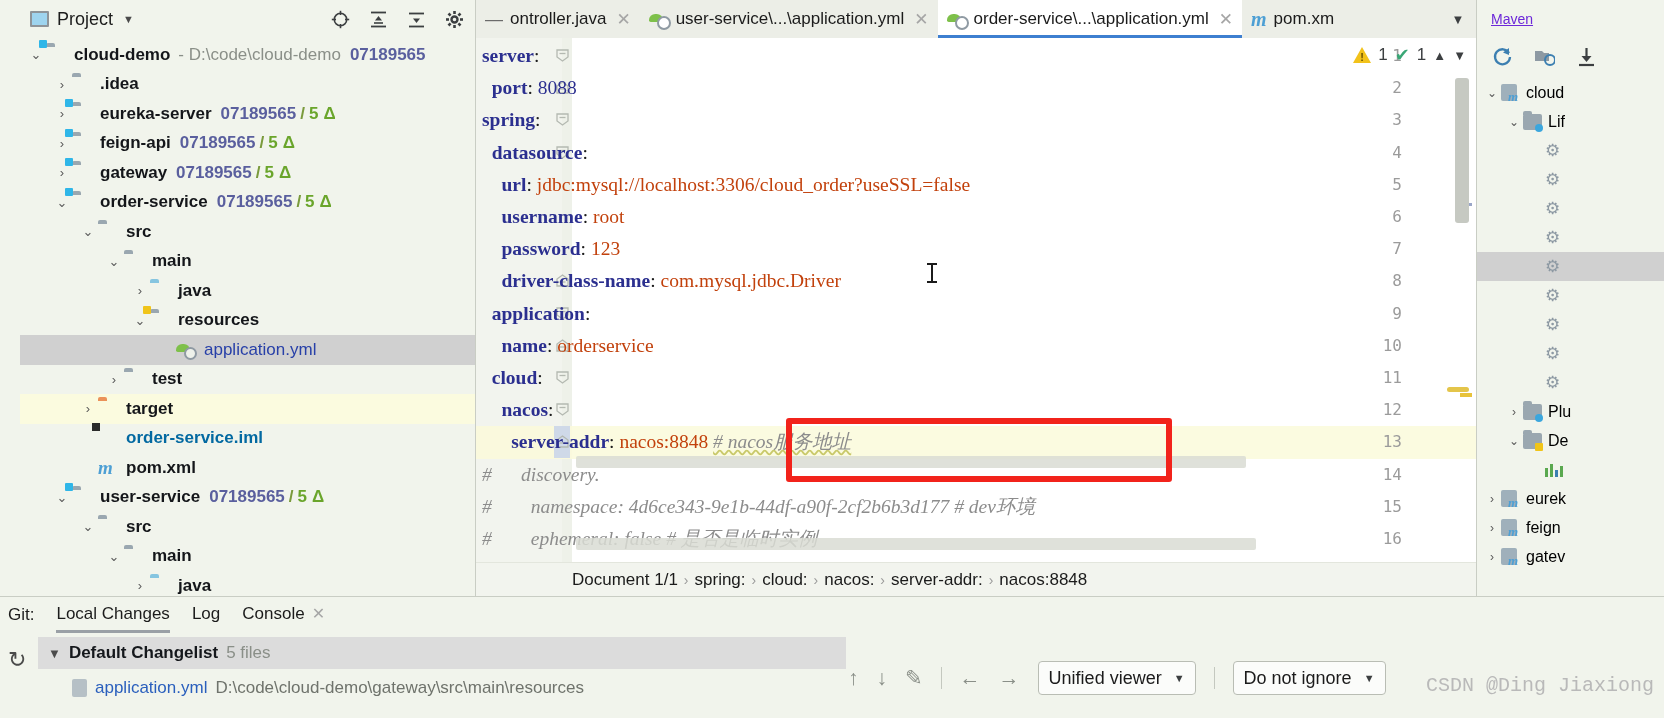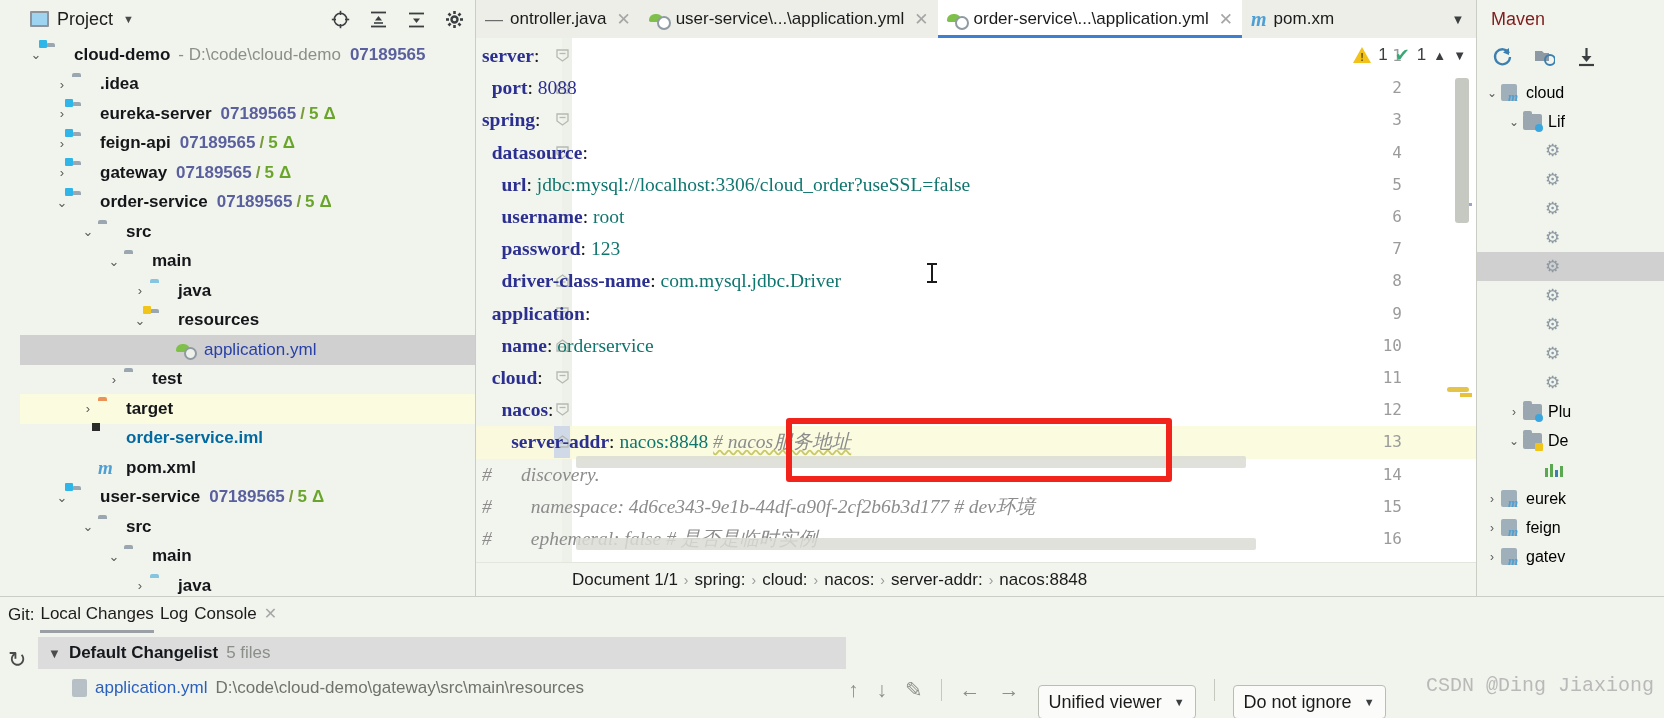--- a/index.html
+++ b/index.html
@@ -140,21 +140,21 @@
     position:absolute; left:80px; width:13px; height:13px; color:#b4b9b1; font-size:11px;
     display:flex; align-items:center; justify-content:center;
   }
   .foldmark svg { display:block; }
   .cline {
     position:absolute; left:0; height:32.2px; line-height:32.2px;
     font-family:Liberation Serif, serif; font-size:19.5px; white-space:pre;
   }
   .k { color:#2b2f8f; font-weight:700; }
   .p { color:#1b1b1b; }
-  .v { color:#0f766e; }
+  .v { color:#c2410c; }
   .num { color:#2b2f8f; }
   .cm { color:#8c8c8c; font-style:italic; }
   .cm-wave { text-decoration: underline wavy #c9c96a; text-decoration-skip-ink:none; }
 
   .hl-line { position:absolute; left:0; right:0; height:32.2px; background:#fbfbe0; }
   .hl-caretline-gutter { position:absolute; left:0; width:96px; height:32.2px; background:#faf9dd; }
   .fold-sel { position:absolute; left:78px; width:16px; height:32px; background:#cfd9e8; }
 
   .redbox {
     position:absolute; border:6px solid #f2231b; border-radius:3px;
@@ -197,41 +197,41 @@
     font-size:17px; color:#1b1b1b; white-space:nowrap; gap:6px;
     border-top:1px solid #e3e6dd;
   }
   .bc-sep { color:#9a9a9a; font-size:14px; }
 
   
   .maven-panel {
     position:absolute; left:1476px; top:0; width:188px; height:596px;
     background:#f1f4ec; border-left:1px solid #c9cdc4; overflow:hidden;
   }
-  .maven-header { height:38px; display:flex; align-items:center; padding-left:14px; font-size:18px; color:#7f1d1d; }
+  .maven-header { height:38px; display:flex; align-items:center; padding-left:14px; font-size:14px; color:#6d28d9;text-decoration:underline; }
   .maven-toolbar { height:36px; display:flex; align-items:center; gap:20px; padding-left:14px; }
   .mtree { font-size:16px; padding-top:4px; }
   .mrow { display:flex; align-items:center; height:29px; white-space:nowrap; padding-left:10px; }
   .mrow.sel { background:#d0d0d0; }
   .marrow { width:18px; text-align:center; color:#5a5a5a; font-size:12px; flex:0 0 18px; }
   .marrow.blank { visibility:hidden; }
   .mico { width:19px; flex:0 0 19px; margin-right:6px; display:flex; align-items:center; }
   .m-proj-ico { width:16px;height:17px;background:#9fb0bb;border-radius:2px;position:relative; }
   .m-proj-ico::after { content:"m"; position:absolute; right:-1px; bottom:-4px; font-family:"Liberation Serif",serif;
                        font-style:italic; font-weight:700; color:#4d9fd4; font-size:13px; }
   .gear-small { color:#8d99a3; font-size:17px; }
   .bars-ico { display:flex; align-items:flex-end; gap:2px; height:14px; }
   .bars-ico i { width:3px; background:#5aa84f; display:block; }
 
   
   .git-panel {
     position:absolute; left:0; top:596px; width:1664px; height:122px; background:#f1f4ec;
     border-top:1px solid #c9cdc4;
   }
-  .git-tabs { height:36px; display:flex; align-items:center; padding-left:8px; gap:6px; font-size:17px; color:#1b1b1b; }
+  .git-tabs { height:36px; display:flex; align-items:center; padding-left:8px; gap:22px; font-size:17px; color:#1b1b1b; }
   .git-label { color:#1b1b1b; }
   .git-tab { position:relative; padding-bottom:2px; }
   .git-tab.active::after { content:""; position:absolute; left:0; right:0; bottom:-7px; height:3px; background:#9aa0a6; }
   .git-tab .xclose { color:#a6a6a6; margin-left:7px; font-size:16px; }
 
   .git-body { position:relative; height:86px; }
   .refresh-ico { position:absolute; left:8px; top:14px; color:#4b4b4b; font-size:22px; }
   .changelist {
     position:absolute; left:38px; top:4px; width:808px; height:32px;
     background:#dcdcdc; display:flex; align-items:center; gap:8px; font-size:17px; padding-left:10px;
@@ -248,21 +248,21 @@
   .cl-file-path { color:#6f736c; }
 
   .diff-toolbar {
     position:absolute; left:848px; top:28px; display:flex; align-items:center; gap:18px;
     font-size:18px; color:#7a7f79;
   }
   .dt-ico { color:#8a8f88; font-size:21px; }
   .dt-sep { width:1px; height:22px; background:#c4c8bf; }
   .combo {
     display:flex; align-items:center; gap:12px; height:34px; padding:0 10px;
-    border:1px solid #b9bdb4; border-radius:4px; background:#fbfcfa; color:#1b1b1b; font-size:18px;margin-top:24px;
+    border:1px solid #b9bdb4; border-radius:4px; background:#fbfcfa; color:#1b1b1b; font-size:18px;
   }
   .combo .cv { font-size:11px; color:#3c3f41; }
   .watermark {
     position:absolute; right:10px; bottom:22px; color:#b9b9b9; font-size:20px;
     font-family:Liberation Mono, monospace;
   }
 
   .vscroll-thumb { position:absolute; background:#c6c9c2; border-radius:3px; }
   .hscroll-thumb { position:absolute; background:#c6c9c2; border-radius:3px; }
 </style>

